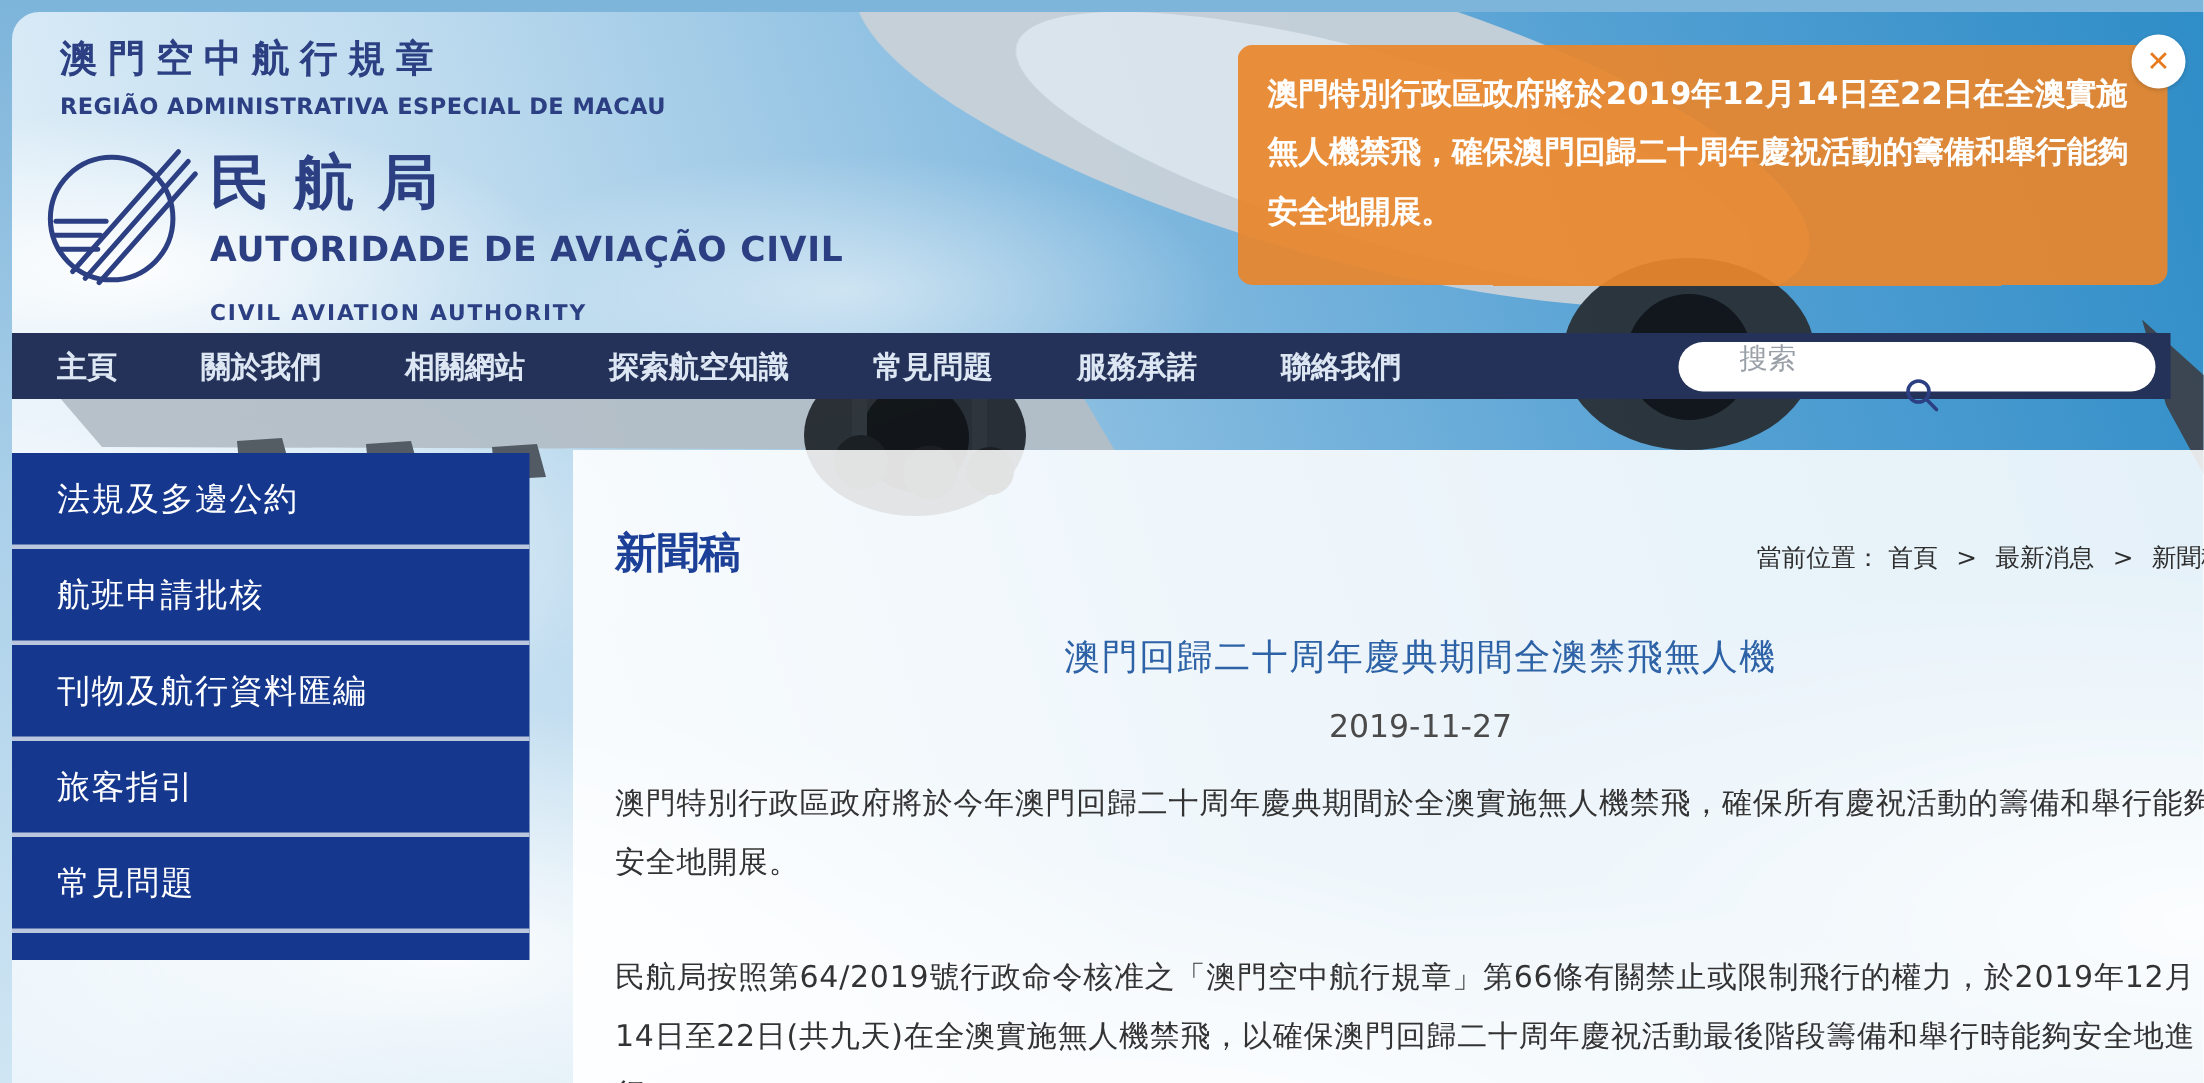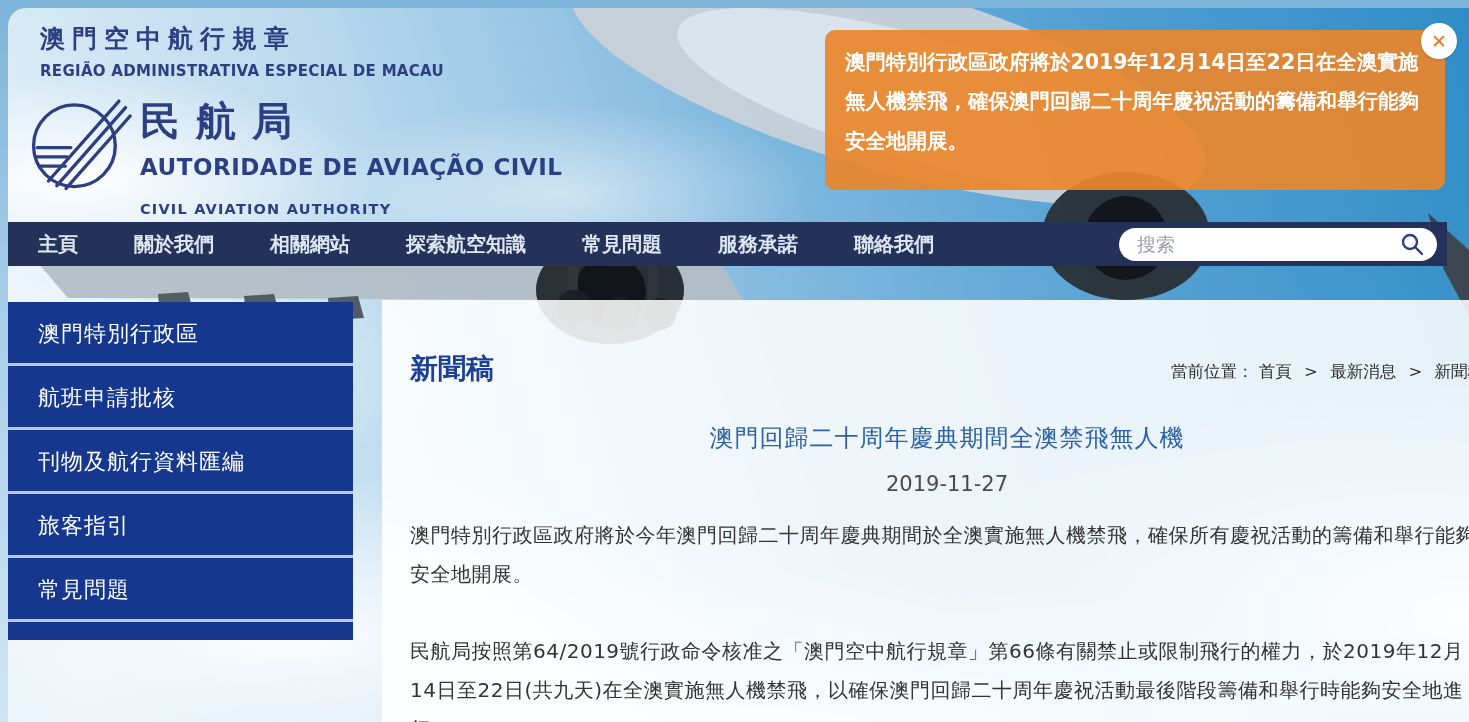--- a/index.html
+++ b/index.html
@@ -53,21 +53,21 @@
   
   .nav {
     position:absolute; left:8px; top:222px; width:1439px; height:44px;
     background:#243158; z-index:5;
     display:flex; align-items:center; padding-left:30px;
   }
   .nav-item { color:#dde7f4; font-size:20px; margin-right:56px; cursor:pointer; white-space:nowrap;font-weight:bold; }
   .search {
     margin-left:auto; margin-right:10px; width:318px; height:33px;
     background:#fff; border-radius:17px;
-    display:flex; align-items:center; padding:0 12px 0 18px;
+    display:flex; align-items:center; padding:0 12px 0 18px;flex-direction:column;
   }
   .search input {
     flex:1; border:none; outline:none; background:transparent;
     font-size:19px; color:#333; font-family:inherit; min-width:0;
   }
   .search input::placeholder { color:#9aa0a8; }
   .search-btn { width:26px; height:26px; cursor:pointer; flex:0 0 auto; }
 
   
   .sidebar { position:absolute; left:8px; top:302px; width:345px; z-index:4; }
@@ -161,21 +161,21 @@
   <div class="search">
     <input type="text" placeholder="搜索" style="">
     <svg class="search-btn" viewBox="0 0 26 26">
       <circle cx="11" cy="11" r="7" fill="none" stroke="#2b3f82" stroke-width="2.4"></circle>
       <line x1="16.2" y1="16.2" x2="23" y2="23" stroke="#2b3f82" stroke-width="2.4" stroke-linecap="round"></line>
     </svg>
   </div>
 </div>
 
 <div class="sidebar">
-  <div class="side-item">澳門特別行政區</div>
+  <div class="side-item">法規及多邊公約</div>
   <div class="side-item">航班申請批核</div>
   <div class="side-item">刊物及航行資料匯編</div>
   <div class="side-item">旅客指引</div>
   <div class="side-item">常見問題</div>
   <div class="side-item partial"></div>
 </div>
 
 <div class="panel">
   <div class="panel-head">
     <div class="section-title">新聞稿</div>

